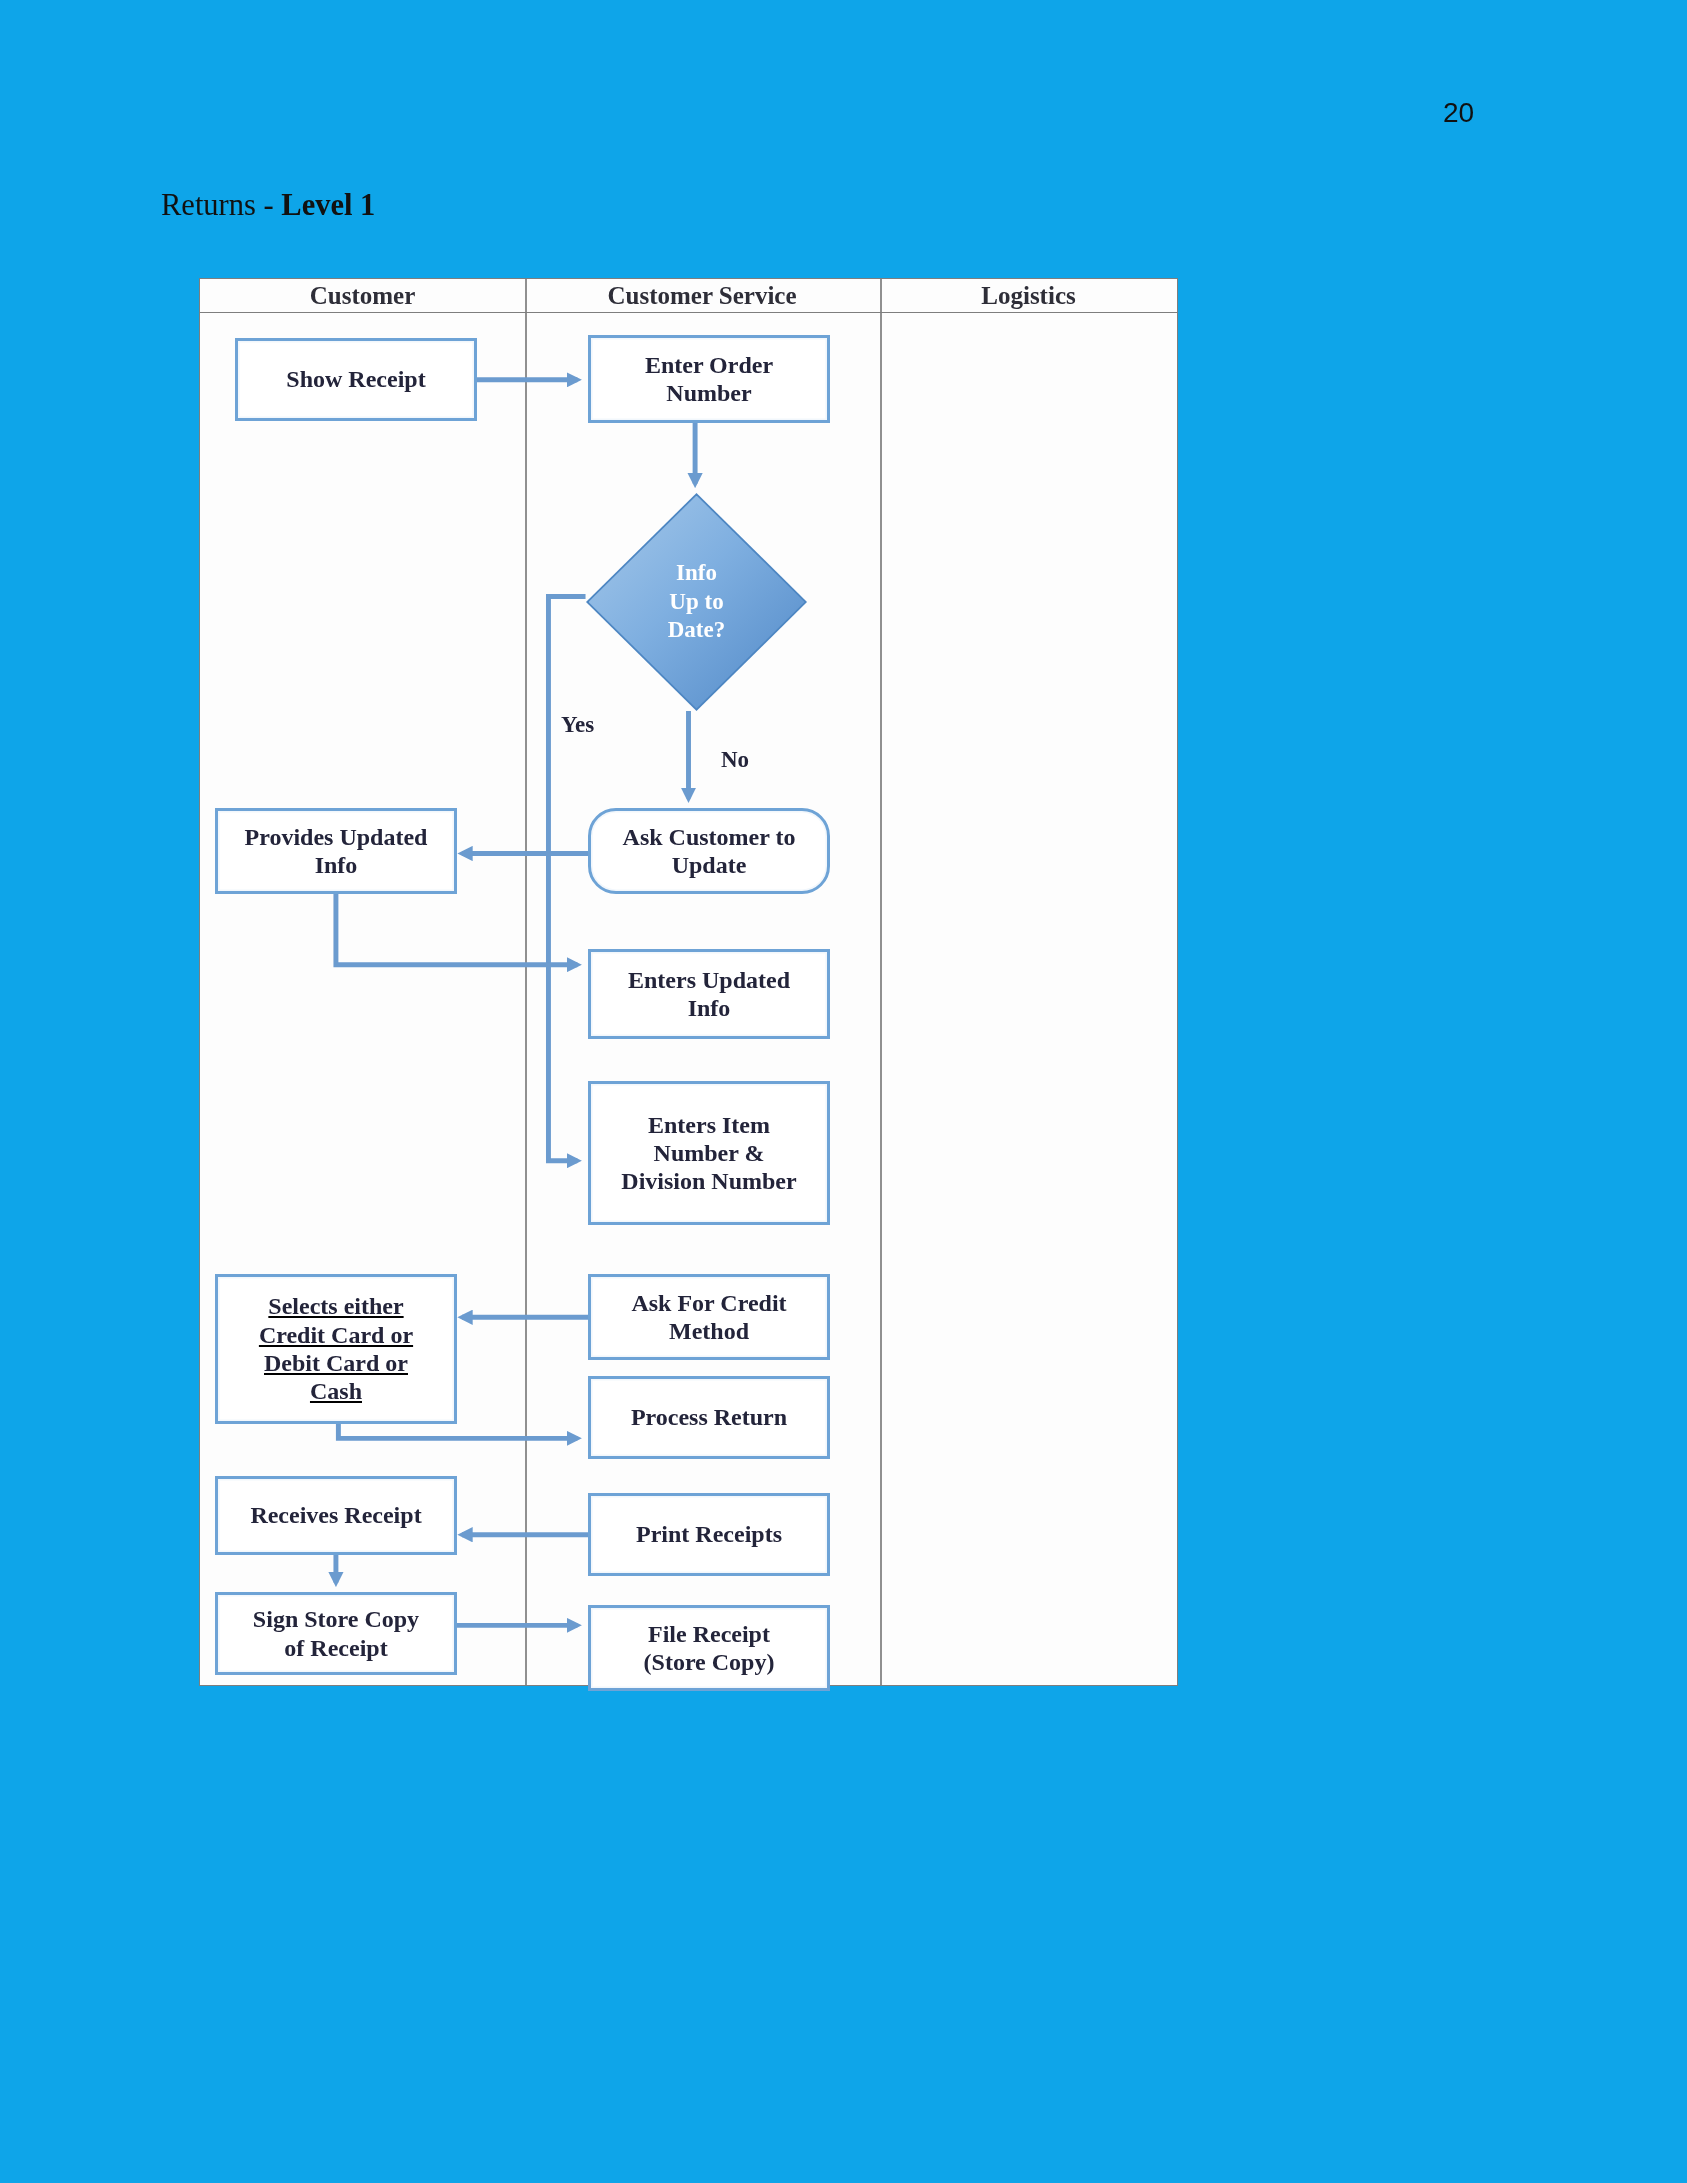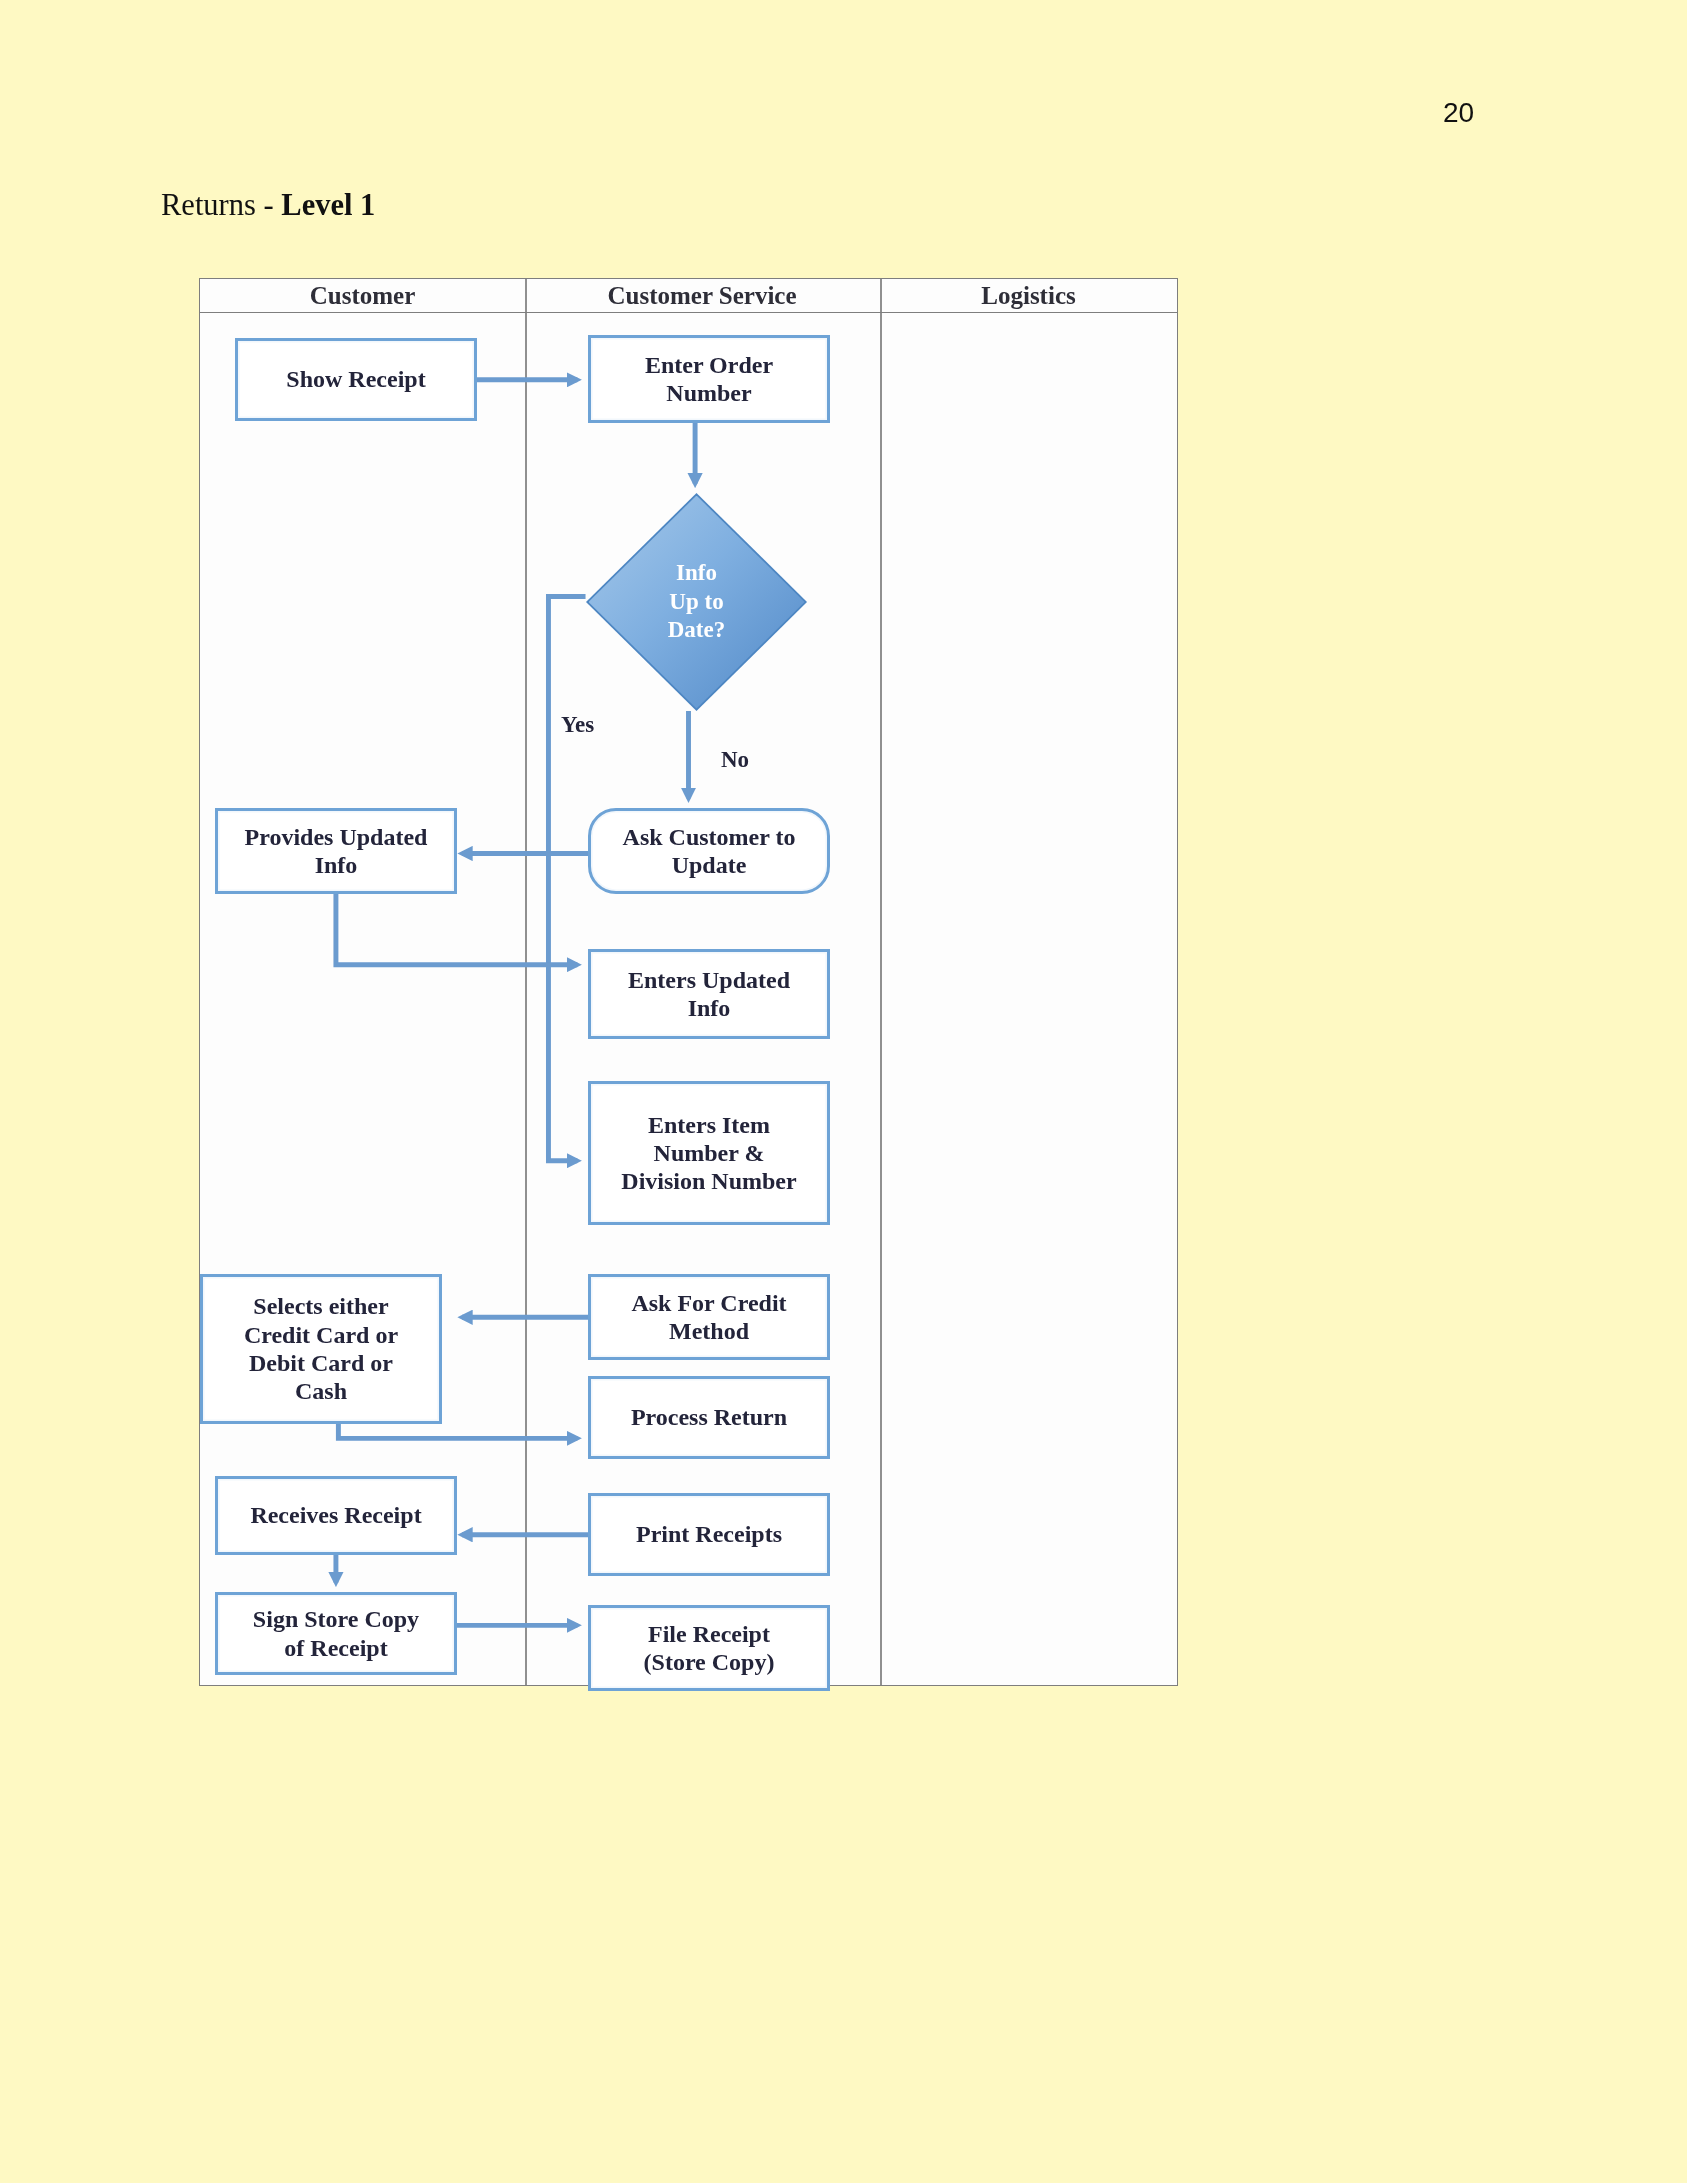--- a/index.html
+++ b/index.html
@@ -1,19 +1,19 @@
 <!DOCTYPE html>
 <html style="font-size:13px"><head>
 <meta charset="utf-8">
 <style>
   html,body{margin:0;padding:0;background:#ffffff;}
   .page{
     position:relative;
     width:1687px;height:2183px;
-    background:#fef9c3;
+    background:#0ea5e9;
     font-family:"Liberation Serif", serif;
     overflow:hidden;
   }
   .page-number{
     position:absolute;left:1443px;top:97px;
     font-family:"Liberation Sans", sans-serif;
     font-size:28px;color:#111;
   }
   .doc-title{
     position:absolute;left:161px;top:188px;
@@ -147,21 +147,21 @@
       <span class="nlabel">Enters Updated
 Info</span>
     </div>
 
     <div class="node" style="left:388px;top:802px;width:236px;height:138px;">
       <span class="nlabel">Enters Item
 Number &amp;
 Division Number</span>
     </div>
 
-    <div class="node" style="left:0;top:995px;width:236px;height:144px;">
+    <div class="node" style="left:15px;top:995px;width:236px;height:144px;text-decoration:underline;">
       <span class="nlabel">Selects either
 Credit Card or
 Debit Card or
 Cash</span>
     </div>
 
     <div class="node" style="left:388px;top:995px;width:236px;height:80px;">
       <span class="nlabel">Ask For Credit
 Method</span>
     </div>

